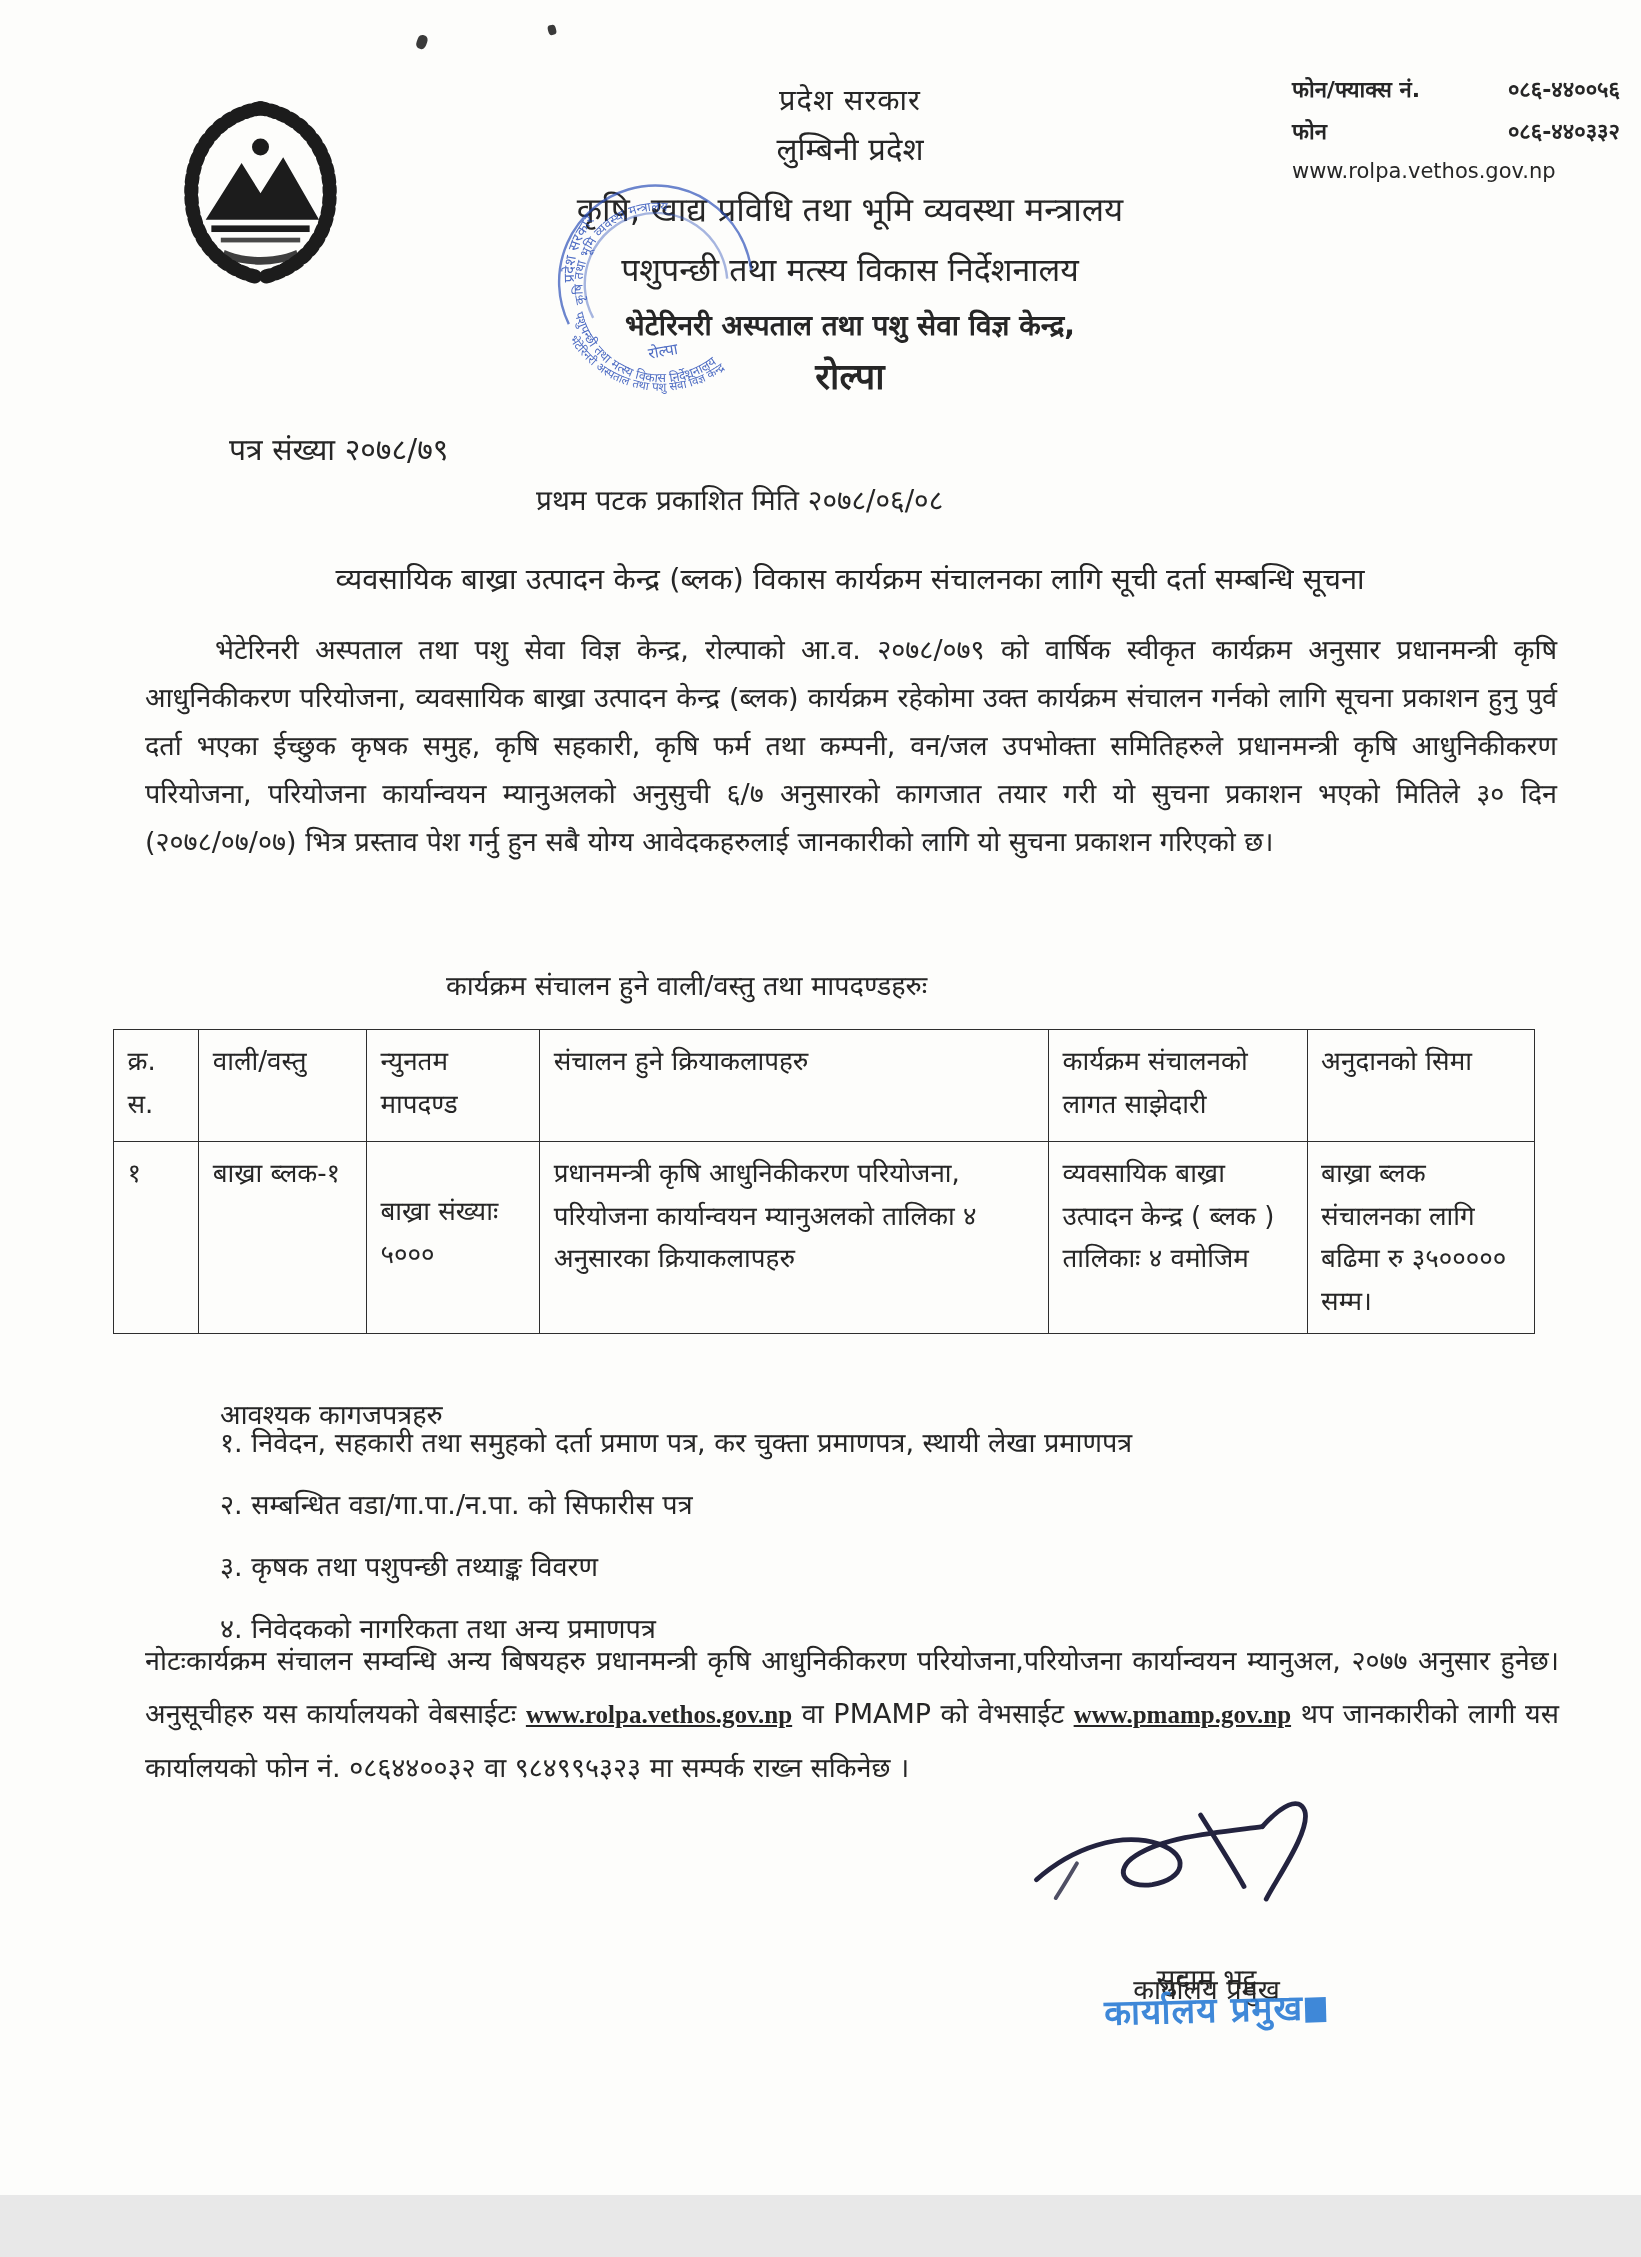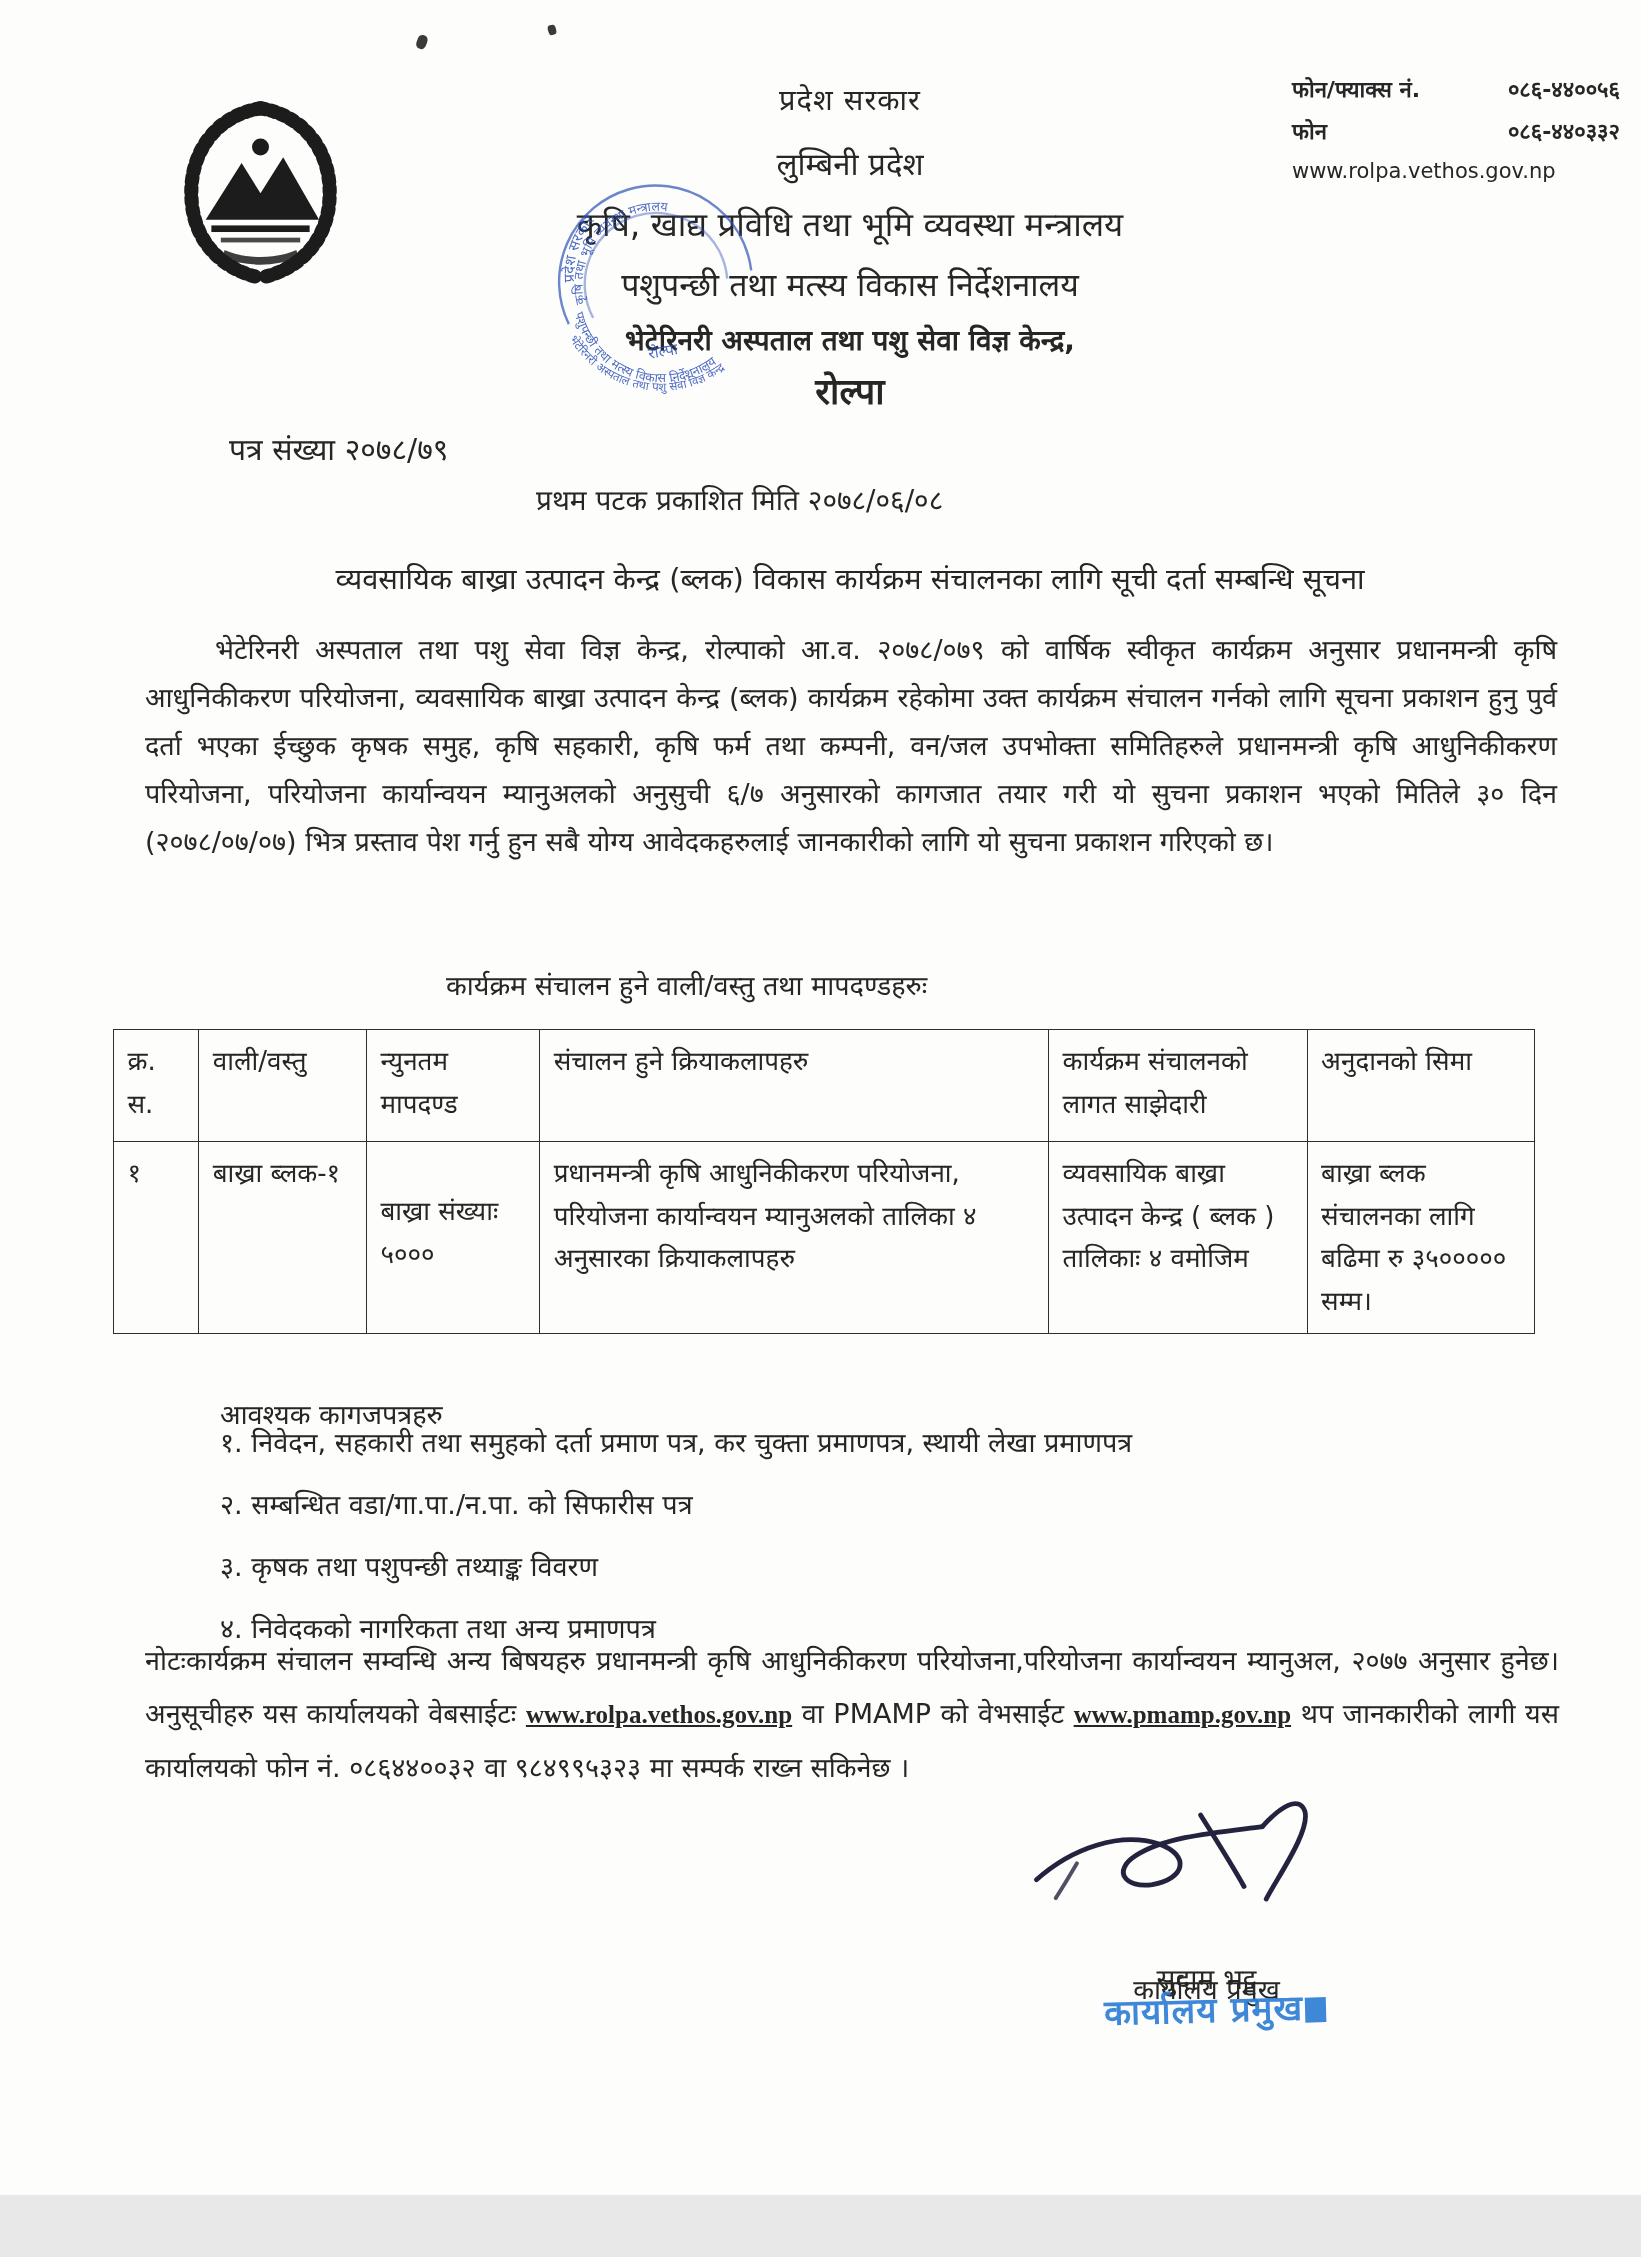--- a/index.html
+++ b/index.html
@@ -8,21 +8,21 @@
     background:#fdfdfb; overflow:hidden;
     font-family:"DejaVu Sans", "Liberation Sans", sans-serif;
     color:#262626;
   }
   .speck { position:absolute; background:#3a3a3a; border-radius:40%; }
 
   
   .emblem { position:absolute; left:166px; top:93px; width:189px; height:193px; }
   .center-head { position:absolute; left:377px; top:79px; width:946px; text-align:center; }
   .ch-gov        { font-size:29px; letter-spacing:1px; }
-  .ch-province   { font-size:31px; margin-top:24px; }
+  .ch-province   { font-size:31px; margin-top:9px; }
   .ch-ministry   { font-size:33px; margin-top:17.4px; }
   .ch-directorate{ font-size:32px; margin-top:15.4px; }
   .ch-office     { font-size:28px; font-weight:bold; margin-top:15.4px; }
   .ch-district   { font-size:36px; font-weight:bold; margin-top:7.7px; }
 
   .contact { position:absolute; left:1292px; top:73px; width:328px; font-size:22px; }
   .contact .crow { display:flex; justify-content:space-between; font-weight:bold; margin-bottom:11.6px; }
   .contact .latin { font-weight:normal; font-size:21px; margin-top:3.9px; line-height:31px; }
 
   .stamp { position:absolute; left:521px; top:154px; width:270px; height:241px;

